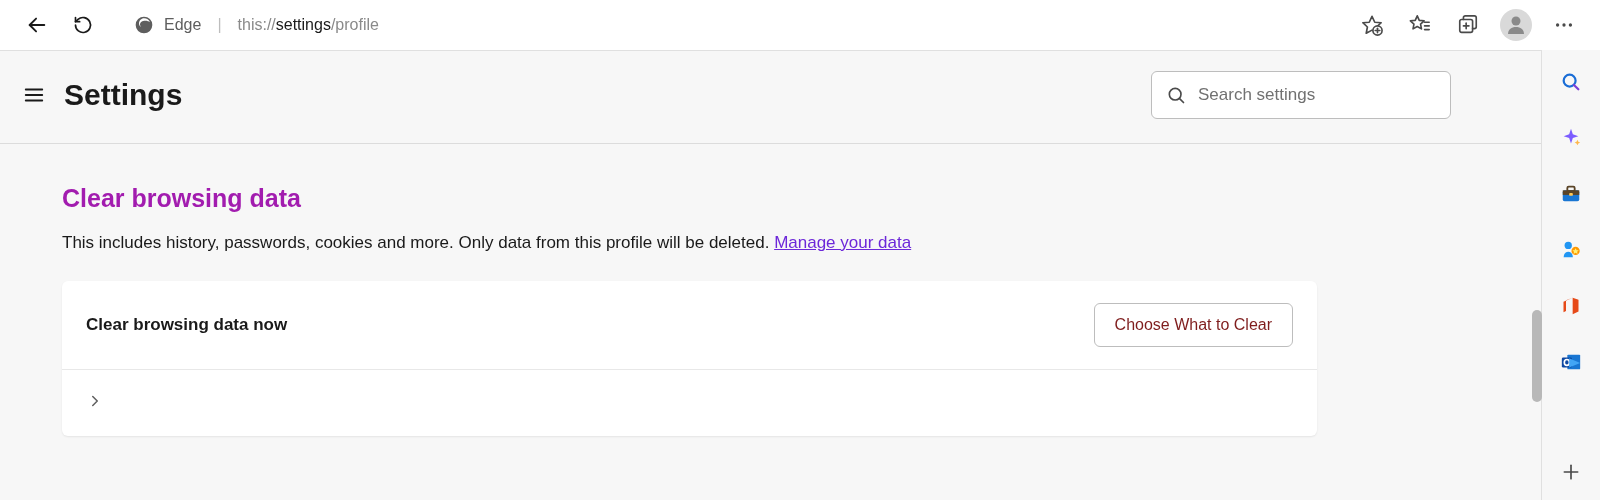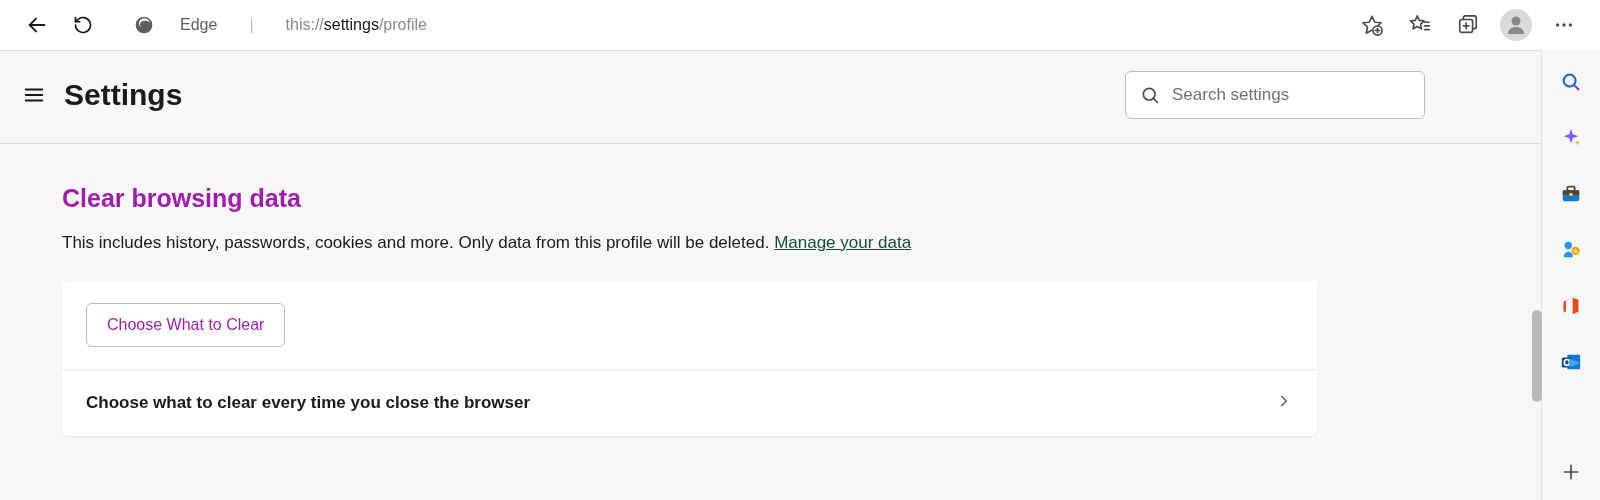--- a/index.html
+++ b/index.html
@@ -1,54 +1,54 @@
 <!DOCTYPE html>
 <html><head>
   <meta charset="utf-8">
   <style>
     * { margin: 0; padding: 0; box-sizing: border-box; }
     body { font-family: -apple-system, BlinkMacSystemFont, "Segoe UI", sans-serif; background: #f7f7f7; width: 1600px; height: 500px; overflow: hidden; }
 
     
     .browser-toolbar { display: flex; align-items: center; height: 50px; background: #fff; padding: 0 18px; gap: 8px; }
     .nav-btn { width: 38px; height: 38px; display: flex; align-items: center; justify-content: center; border-radius: 6px; cursor: pointer; }
-    .address-bar { flex: 1; display: flex; align-items: center; height: 38px; border-radius: 19px; padding: 0 16px; gap: 26px; margin: 0 8px; }
+    .address-bar { flex: 1; display: flex; align-items: center; height: 38px; border-radius: 19px; padding: 0 16px; gap: 10px; margin: 0 8px; }
     .edge-logo { width: 20px; height: 20px; }
     .addr-app { color: #5e5e5e; font-size: 16px; }
     .addr-divider { color: #bdbdbd; font-size: 16px; margin: 0 6px; }
     .addr-url { color: #8a8a8a; font-size: 16px; }
     .addr-url .bold { color: #1a1a1a; font-weight: 500; }
     .toolbar-right { display: flex; align-items: center; gap: 12px; margin-left: 8px; }
     .toolbar-icon { width: 36px; height: 36px; display: flex; align-items: center; justify-content: center; cursor: pointer; border-radius: 6px; }
     .avatar { width: 32px; height: 32px; border-radius: 50%; background: #d9d9d9; display: flex; align-items: center; justify-content: center; }
 
     
     .main { display: flex; height: 450px; }
     .content { flex: 1; overflow: hidden; border-right: 1px solid #e0e0e0; border-top: 1px solid #e0e0e0; }
 
     
     .settings-header { display: flex; align-items: center; justify-content: space-between; padding: 20px 0 24px 20px; border-bottom: 1px solid #dcdcdc; }
     .settings-header-left { display: flex; align-items: center; gap: 16px; }
     .hamburger { width: 28px; height: 28px; display: flex; align-items: center; justify-content: center; cursor: pointer; }
     .settings-title { font-size: 30px; font-weight: 700; color: #1a1a1a; }
-    .search-box { display: flex; align-items: center; width: 300px; height: 48px; border: 1px solid #bdbdbd; border-radius: 6px; padding: 0 14px; gap: 12px; background: #fff; margin-right: 116px; }
+    .search-box { display: flex; align-items: center; width: 300px; height: 48px; border: 1px solid #bdbdbd; border-radius: 6px; padding: 0 14px; gap: 12px; background: #fff; margin-right: 90px; }
     .search-box input { border: none; outline: none; font-size: 17px; flex: 1; background: transparent; color: #333; }
     .search-box input::placeholder { color: #717171; }
 
     
     .section { padding: 40px 224px 0 62px; }
     .section-title { font-size: 25px; font-weight: 700; color: #a21caf; margin-bottom: 18px; }
     .section-desc { font-size: 17px; color: #1a1a1a; line-height: 1.4; margin-bottom: 26px; }
-    .section-desc a { color: #14532d; text-decoration: underline; }
+    .section-desc a { color: #6d28d9; text-decoration: underline; }
 
     .card { background: #fff; border-radius: 6px; box-shadow: 0 1px 2px rgba(0,0,0,0.08); }
     .card-row { display: flex; align-items: center; justify-content: space-between; padding: 22px 24px; border-bottom: 1px solid #e8e8e8; }
     .card-row:last-child { border-bottom: none; }
     .card-row-label { font-size: 17px; font-weight: 600; color: #1a1a1a; }
-    .btn-outline { border: 1px solid #bdbdbd; background: #fff; border-radius: 6px; padding: 12px 20px; font-size: 16px; color: #a21caf; cursor: pointer; }
+    .btn-outline { border: 1px solid #bdbdbd; background: #fff; border-radius: 6px; padding: 12px 20px; font-size: 16px; color: #7f1d1d; cursor: pointer; }
     .chevron { color: #5e5e5e; }
     .card-row.clickable { cursor: pointer; }
 
     
     .right-sidebar { width: 58px; display: flex; flex-direction: column; align-items: center; padding-top: 18px; gap: 28px; background: #f7f7f7; position: relative; }
     .sidebar-icon { width: 28px; height: 28px; display: flex; align-items: center; justify-content: center; cursor: pointer; }
     .sidebar-plus { position: absolute; bottom: 14px; }
 
     
     .scrollbar-track { position: absolute; right: 58px; top: 52px; width: 10px; height: 448px; }
@@ -145,24 +145,24 @@
     </div>
 
     <div class="section">
       <h2 class="section-title">Clear browsing data</h2>
       <p class="section-desc">
         <span>This includes history, passwords, cookies and more. Only data from this profile will be deleted. </span><a href="#">Manage your data</a>
       </p>
 
       <div class="card">
         <div class="card-row">
+          <span class="card-row-label">Clear browsing data now</span>
           <button class="btn-outline">Choose What to Clear</button>
         </div>
         <div class="card-row clickable">
-          <span class="card-row-label">Choose what to clear every time you close the browser</span>
           <span class="chevron">
             <svg width="18" height="18" viewBox="0 0 24 24" fill="none" stroke="#5e5e5e" stroke-width="2" stroke-linecap="round" stroke-linejoin="round">
                 <polyline points="9 18 15 12 9 6"></polyline>
               </svg>
           </span>
         </div>
       </div>
     </div>
   </div>
 

